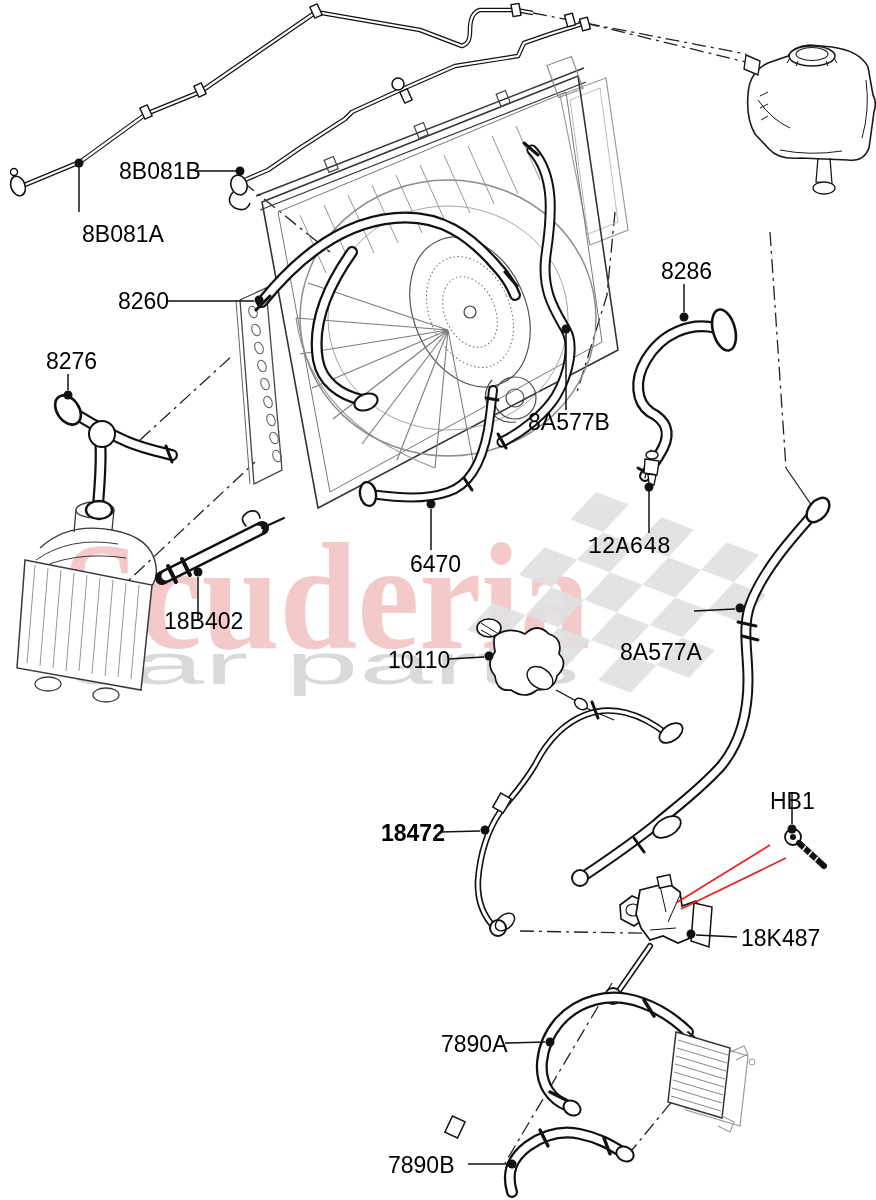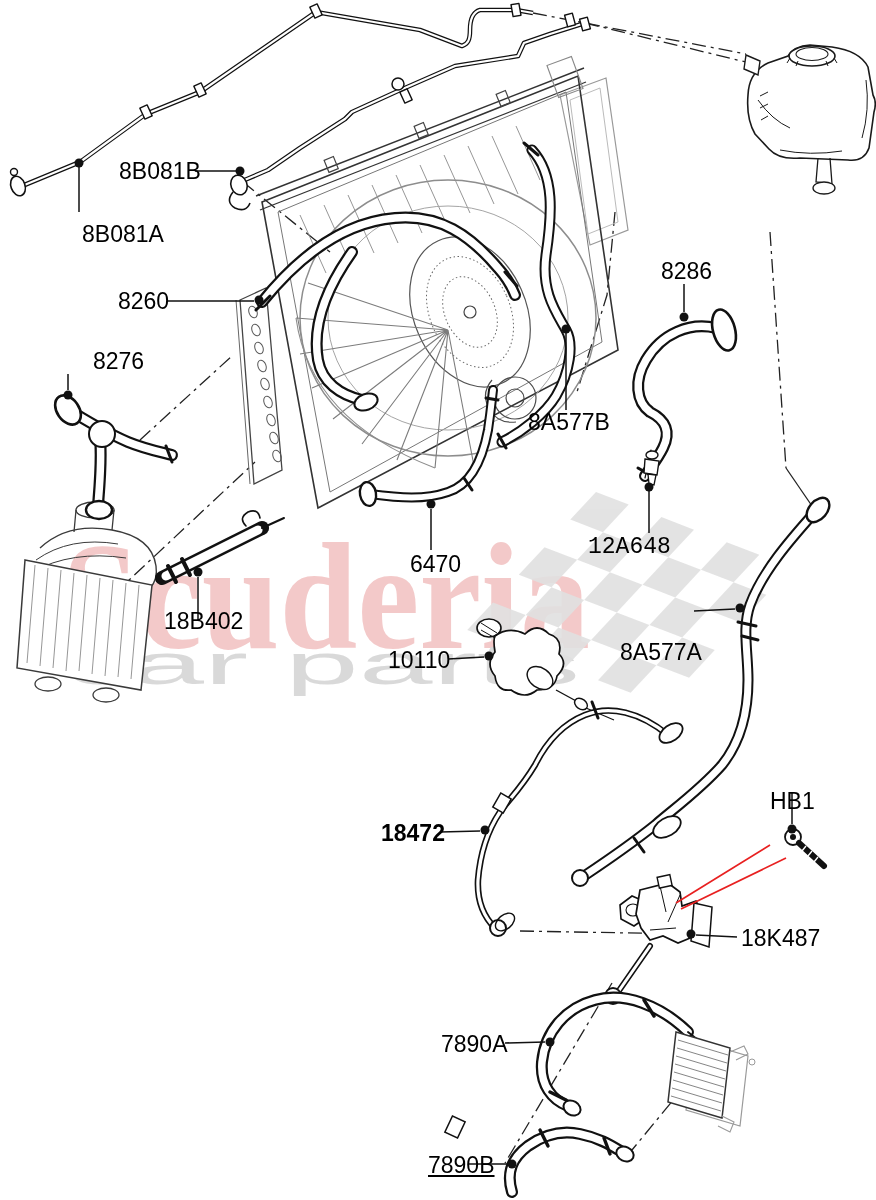--- a/index.html
+++ b/index.html
@@ -332,26 +332,26 @@
         <circle cx="550" cy="1042" r="4.5" fill="#111" stroke="none"></circle>
     <path d="M468,1164 L507,1164"></path>
         <circle cx="512" cy="1164" r="4.5" fill="#111" stroke="none"></circle>
   </g>
 </svg>
 
 <div class="part-label" style="left:119px;top:160px;">8B081B</div>
 <div class="part-label" style="left:47px;top:223px;margin-left:35px;">8B081A</div>
 <div class="part-label" style="left:118px;top:290px;text-align:right;">8260</div>
 <div class="part-label" style="left:661px;top:260px;">8286</div>
-<div class="part-label" style="left:46px;top:350px;margin-left:47px;">8276</div>
+<div class="part-label" style="left:46px;top:350px;">8276</div>
 <div class="part-label" style="left:528px;top:411px;text-align:center;">8A577B</div>
 <div class="part-label" style="left:588px;top:536px;font-family:Liberation Mono, monospace;">12A648</div>
 <div class="part-label" style="left:410px;top:553px;">6470</div>
 <div class="part-label" style="left:164px;top:610px;">18B402</div>
 <div class="part-label" style="left:620px;top:601px;margin-top:40px;">8A577A</div>
 <div class="part-label" style="left:388px;top:649px;">10110</div>
 <div class="part-label" style="left:381px;top:822px;font-weight:bold;">18472</div>
 <div class="part-label" style="left:770px;top:770px;margin-top:20px;">HB1</div>
 <div class="part-label" style="left:741px;top:927px;">18K487</div>
 <div class="part-label" style="left:441px;top:1033px;">7890A</div>
-<div class="part-label" style="left:428px;top:1154px;text-decoration:underline;">7890B</div>
+<div class="part-label" style="left:388px;top:1154px;">7890B</div>
 
 </div>
 
 </body></html>

